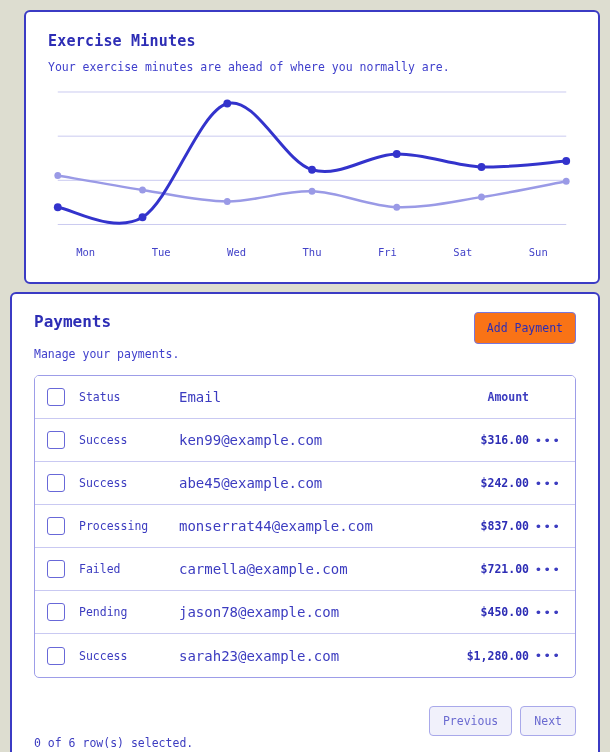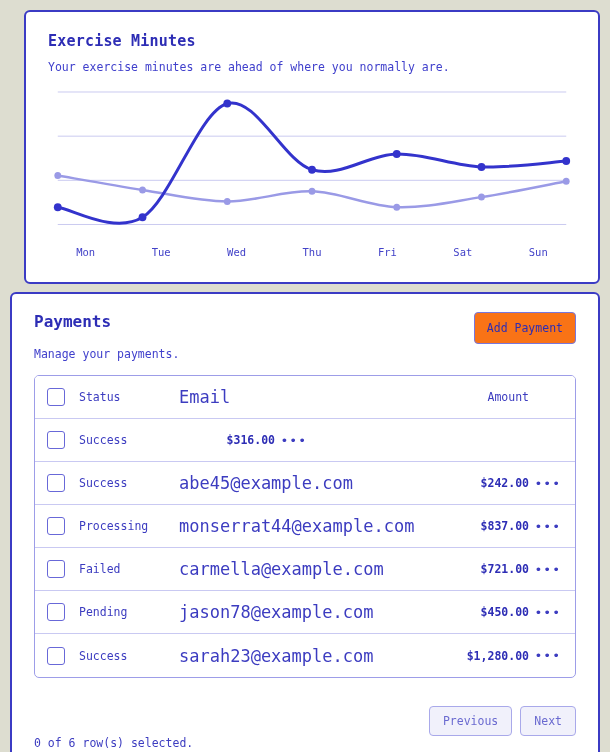--- a/index.html
+++ b/index.html
@@ -135,30 +135,30 @@
     cursor: pointer;
   }
   .c-status {
     flex: 0 0 100px;
     color: #3c3cc0;
     font-size: 11.5px;
   }
   .c-email {
     flex: 1 1 auto;
     color: #3c3cc0;
-    font-size: 17px;
+    font-size: 14px;
   }
   .c-amount {
     flex: 0 0 96px;
     text-align: right;
     color: #2d2db5;
     font-size: 11.5px;
     font-weight: bold;
   }
-  .thead .c-amount { font-weight: normal; color:#3c3cc0; }
+  .thead .c-amount { font-weight: bold; color:#3c3cc0; }
   .c-menu {
     flex: 0 0 32px;
     text-align: right;
     color: #3c3cc0;
     font-size: 13px;
     letter-spacing: 1px;
     cursor: pointer;
   }
   .thead .c-menu { color: transparent; }
 
@@ -247,20 +247,21 @@
         <div class="cb"></div>
         <div class="c-status">Status</div>
         <div class="c-email">Email</div>
         <div class="c-amount">Amount</div>
         <div class="c-menu"></div>
       </div>
       <div id="rows">
           <div class="trow">
             <div class="cb"></div>
             <div class="c-status">Success</div>
+            <div class="c-email">ken99@example.com</div>
             <div class="c-amount">$316.00</div>
             <div class="c-menu">•••</div>
           </div>
           <div class="trow">
             <div class="cb"></div>
             <div class="c-status">Success</div>
             <div class="c-email">abe45@example.com</div>
             <div class="c-amount">$242.00</div>
             <div class="c-menu">•••</div>
           </div>

